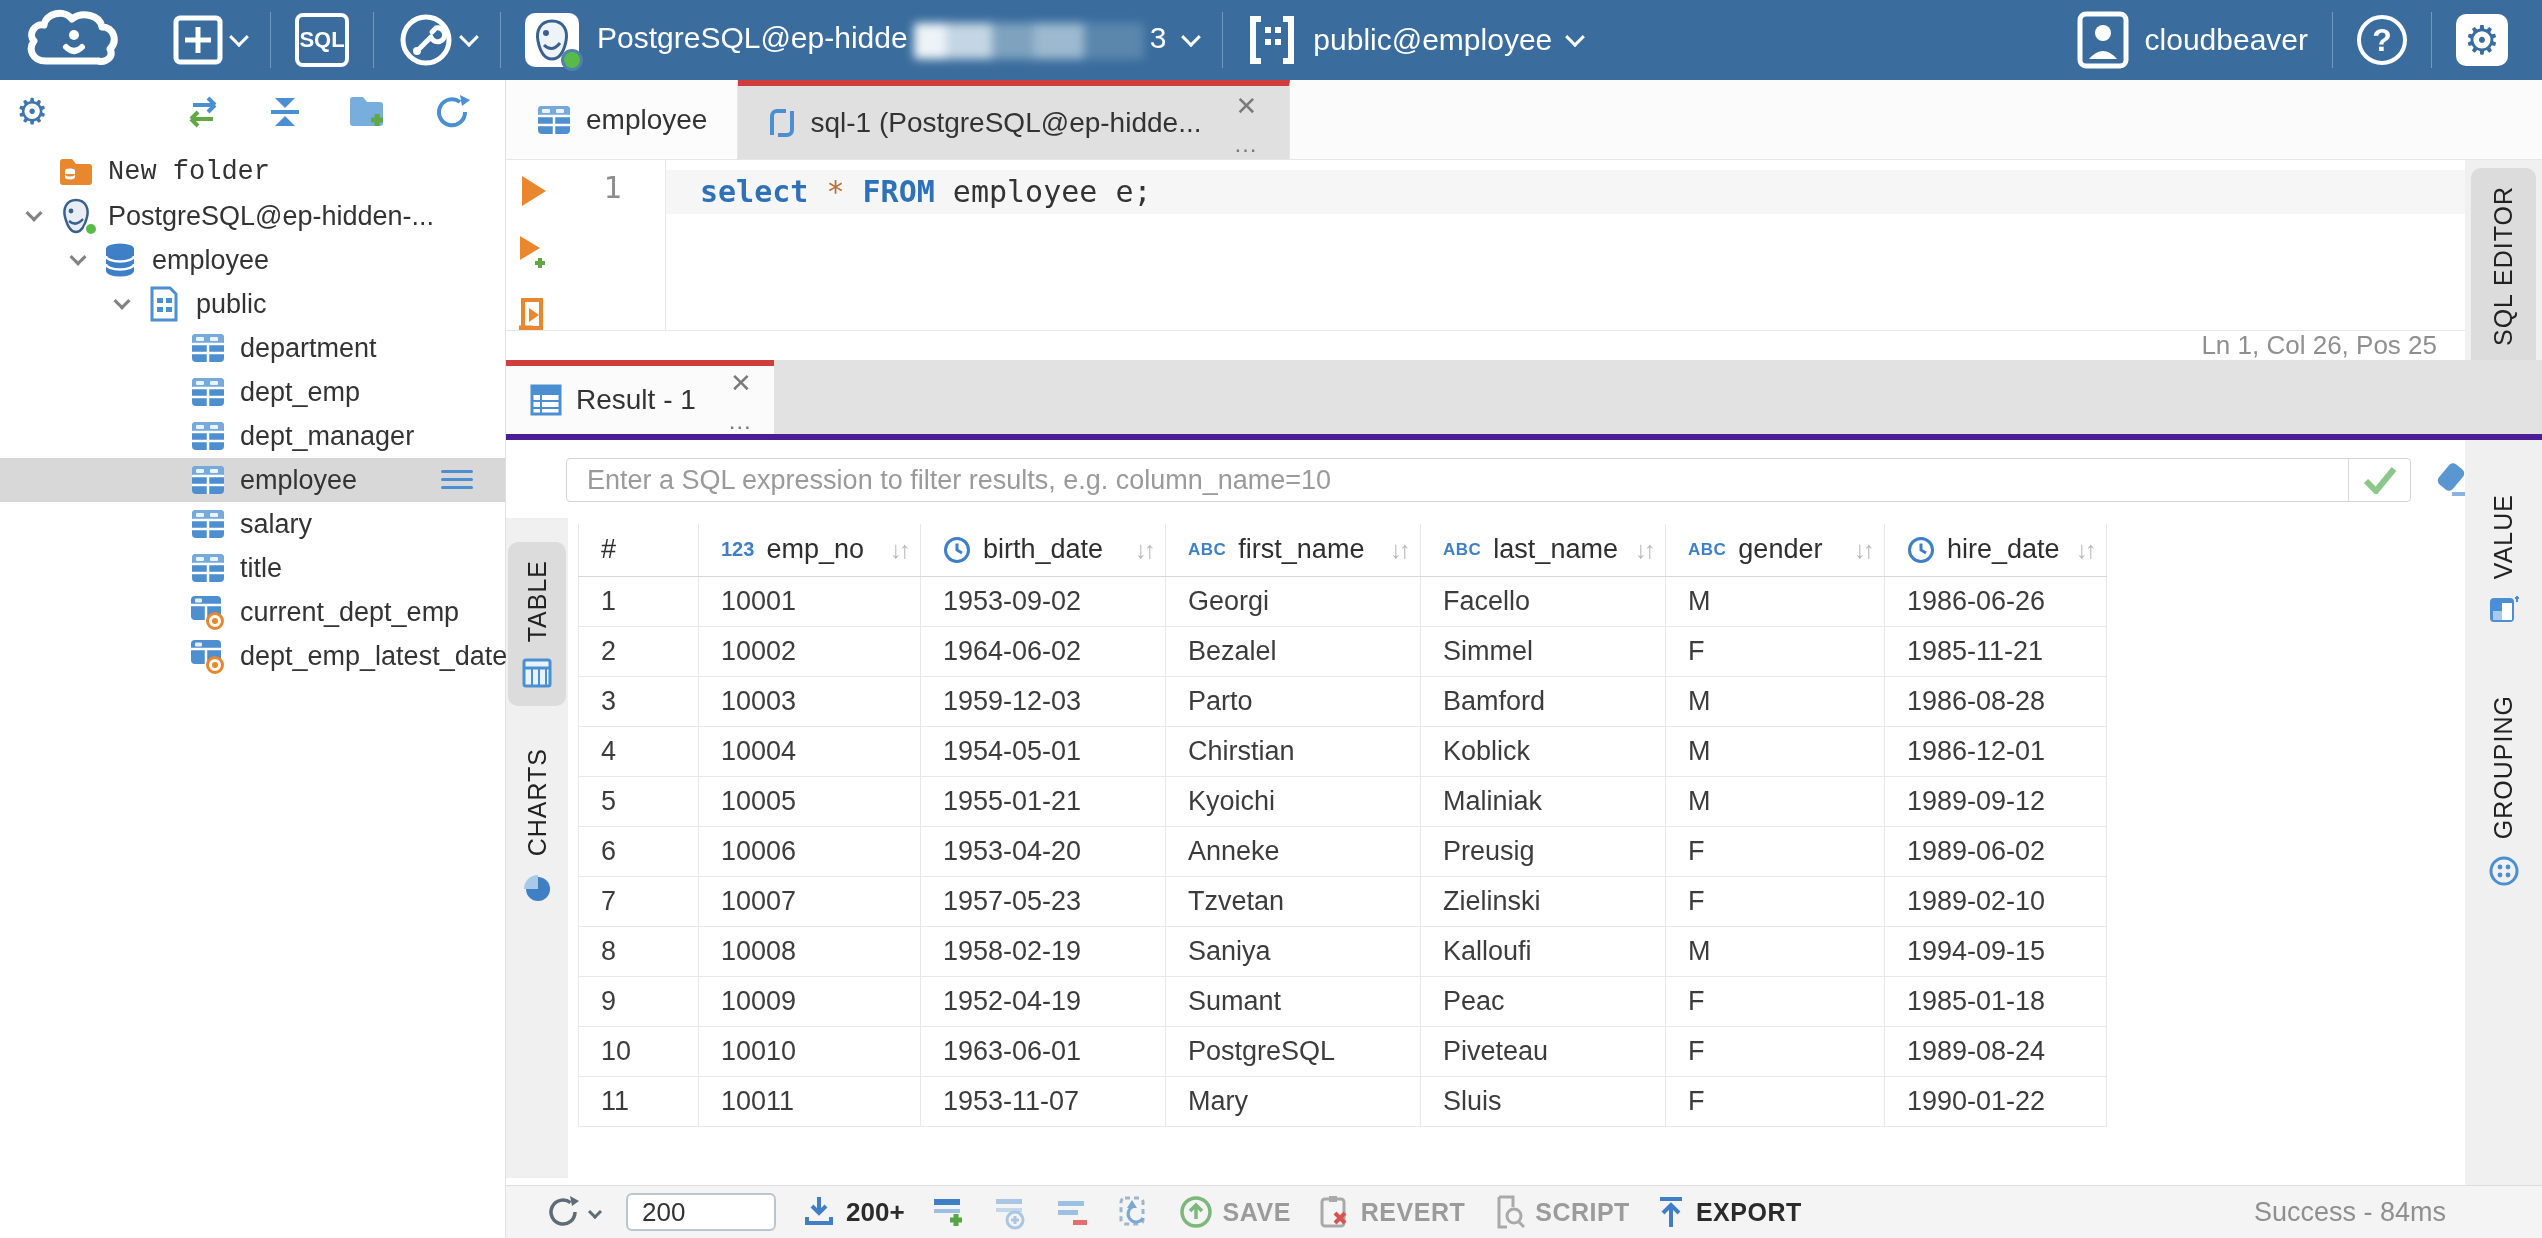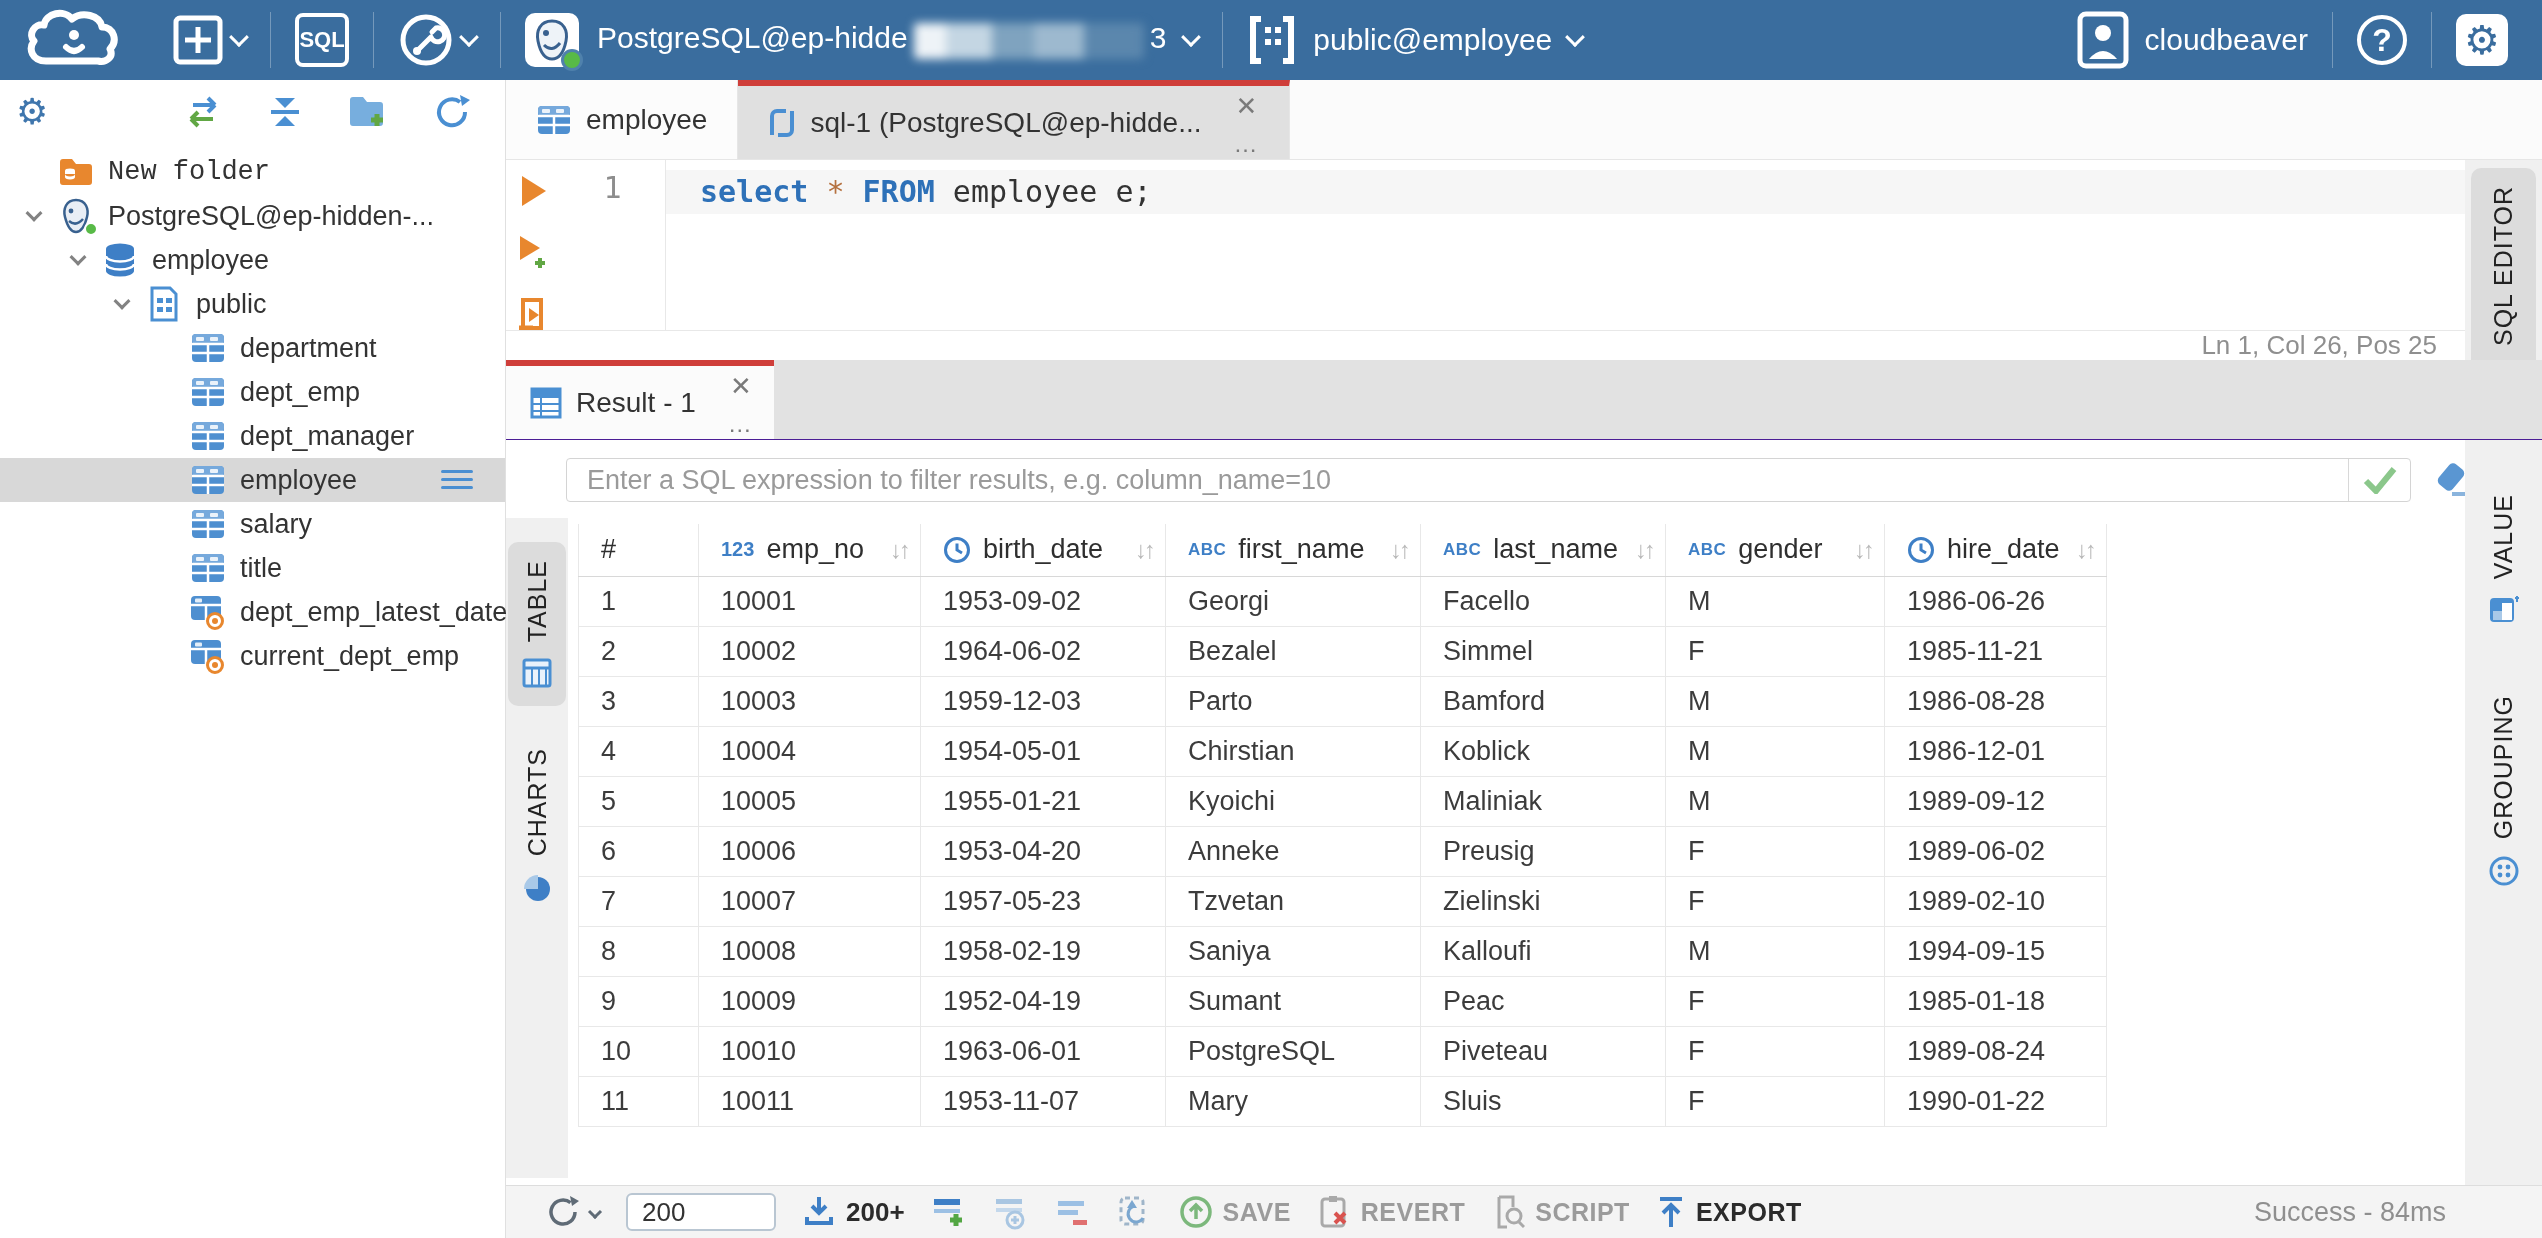--- a/index.html
+++ b/index.html
@@ -76,21 +76,21 @@
   .editor-rstrip { position:absolute; left:2465px; top:160px; width:77px; height:200px; background:#f0f0f0; }
 
   
   .side-tab { display:flex; flex-direction:column; align-items:center; gap:16px; padding:18px 0;
     border-radius:10px; cursor:pointer; }
   .side-tab.active { background:#dcdcdc; }
   .vtext { writing-mode:vertical-rl; transform:rotate(180deg); font-size:25px; color:#222; letter-spacing:1px; }
 
   
   .result-tabstrip { position:absolute; left:506px; top:360px; width:2036px; height:80px; background:#e2e2e2;
-    border-bottom:1px solid #4c1d95; display:flex; }
+    border-bottom:6px solid #4c1d95; display:flex; }
   .rtab { display:flex; align-items:center; gap:14px; padding:0 20px 0 24px; font-size:28px; color:#333;
     background:#fbfbfb; border-top:6px solid #cf3e3a; cursor:pointer; }
 
   
   .result { position:absolute; left:506px; top:440px; width:1959px; height:745px; background:#fff; }
   .filterbar { position:absolute; left:60px; top:18px; width:1845px; height:44px; border:1px solid #d4d4d4;
     border-radius:4px; background:#fff; display:flex; }
   .filterbar input { flex:1; border:none; outline:none; font-size:27px; color:#333; padding:0 20px;
     font-family:"Liberation Sans", sans-serif; background:transparent; }
   .filterbar input::placeholder { color:#9a9a9a; }
@@ -397,35 +397,35 @@
           <span class="ticon">
             <svg width="38" height="36" viewBox="0 0 38 36">
               <rect x="2" y="2" width="30" height="24" rx="4" fill="#4e8fd0"></rect>
               <line x1="2" y1="11" x2="32" y2="11" stroke="#fff" stroke-width="2.5"></line>
               <line x1="17" y1="11" x2="17" y2="26" stroke="#fff" stroke-width="2.5"></line>
               <rect x="6" y="4.5" width="7" height="4" rx="1" fill="#fff" opacity="0.85"></rect>
               <circle cx="26" cy="27" r="7.5" fill="#fff" stroke="#e8872e" stroke-width="3"></circle>
               <circle cx="26" cy="27" r="3" fill="#e8872e"></circle>
             </svg>
           </span>
-          <span style="margin-left: 10px;">dept_emp_latest_date</span>
+          <span style="margin-left: 10px;">current_dept_emp</span>
         </div>
         <div class="tree-item" style="padding-left: 146px;">
           <span class="tchev"></span>
           <span class="ticon">
             <svg width="38" height="36" viewBox="0 0 38 36">
               <rect x="2" y="2" width="30" height="24" rx="4" fill="#4e8fd0"></rect>
               <line x1="2" y1="11" x2="32" y2="11" stroke="#fff" stroke-width="2.5"></line>
               <line x1="17" y1="11" x2="17" y2="26" stroke="#fff" stroke-width="2.5"></line>
               <rect x="6" y="4.5" width="7" height="4" rx="1" fill="#fff" opacity="0.85"></rect>
               <circle cx="26" cy="27" r="7.5" fill="#fff" stroke="#e8872e" stroke-width="3"></circle>
               <circle cx="26" cy="27" r="3" fill="#e8872e"></circle>
             </svg>
           </span>
-          <span style="margin-left: 10px;">current_dept_emp</span>
+          <span style="margin-left: 10px;">dept_emp_latest_date</span>
         </div>
       </div>
   </div>
 
   <div class="tabstrip">
     <div class="etab">
       <span class="icon-slot">
           <svg width="36" height="32" viewBox="0 0 36 32">
             <rect x="2" y="2" width="32" height="28" rx="4" fill="#4e8fd0"></rect>
             <rect x="2" y="2" width="32" height="10" rx="4" fill="#76a9dc"></rect>

